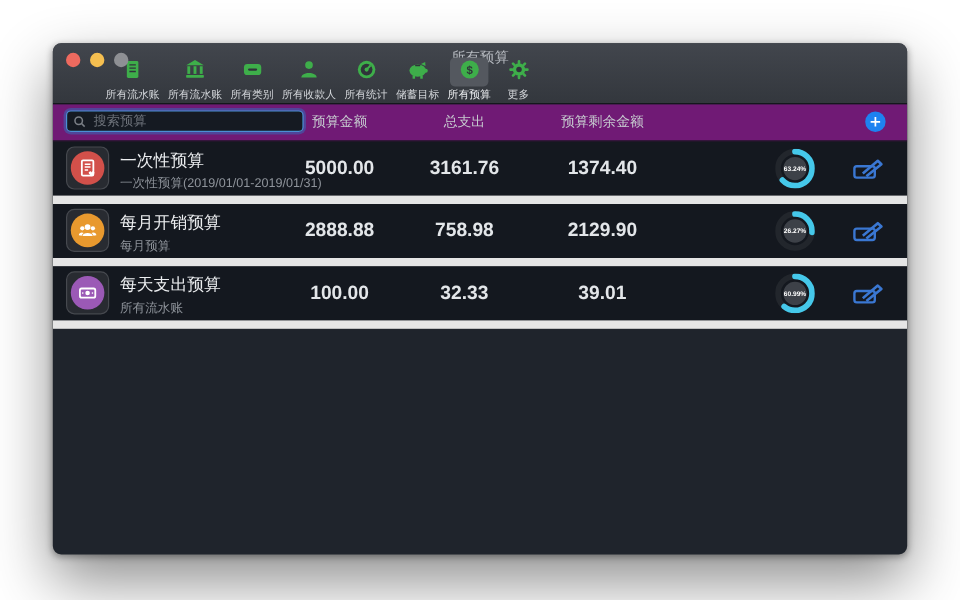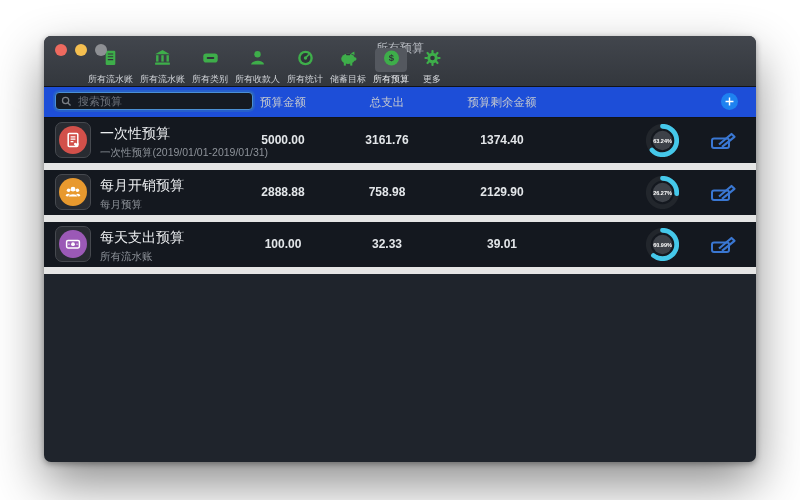--- a/index.html
+++ b/index.html
@@ -14,21 +14,21 @@
   .light{width:12px;height:12px;border-radius:50%;}
   .wtitle{position:absolute;top:4px;left:0;right:0;text-align:center;
     font-size:12px;color:#b6bac0;}
   .toolbar{position:absolute;left:44px;top:12px;display:flex;gap:7px;align-items:flex-end;}
   .tb-item{display:flex;flex-direction:column;align-items:center;gap:1px;}
   .tb-icon{width:32px;height:24px;display:flex;align-items:center;justify-content:center;border-radius:4px;}
   .tb-item.selected .tb-icon{background:#54585f;}
   .tb-label{font-size:9px;color:#d2d5d9;white-space:nowrap;}
   .tb-item.selected .tb-label{color:#eceef0;}
   
-  .header-row{height:30px;background:#1d4ed8;border-bottom:1px solid #101318;position:relative;}
+  .header-row{height:30px;background:#701a75;border-bottom:1px solid #101318;position:relative;}
   .search{position:absolute;left:11px;top:5px;width:198px;height:18px;box-sizing:border-box;
     background:#151a22;border:1px solid #4a8fd4;border-radius:4px;
     box-shadow:0 0 0 2px rgba(47,112,190,.5);display:flex;align-items:center;padding:0 5px;gap:4px;}
   .search input{flex:1;background:transparent;border:none;outline:none;color:#cfd3d8;
     font-size:11px;font-family:inherit;}
   .search input::placeholder{color:#6e737b;}
   .col-head{position:absolute;top:0;height:30px;line-height:30px;text-align:center;
     color:#c6cacf;font-size:11.5px;}
   .ch-budget{left:194px;width:90px;}
   .ch-spent{left:298px;width:90px;}
@@ -38,21 +38,21 @@
   
   .row{height:45px;background:#14181f;border-bottom:7px solid #e5e5e5;position:relative;}
   .row-icon-tile{position:absolute;left:11px;top:4px;width:36px;height:36px;box-sizing:border-box;
     background:#282b31;border:1px solid #46494f;border-radius:7px;
     display:flex;align-items:center;justify-content:center;}
   .row-icon-circle{width:28px;height:28px;border-radius:50%;display:flex;
     align-items:center;justify-content:center;}
   .row-name{position:absolute;left:56px;top:7px;font-size:14px;color:#eceef0;}
   .row-subtitle{position:absolute;left:56px;top:28px;font-size:10.5px;color:#8e939a;}
   .cell{position:absolute;top:0;height:45px;line-height:45px;text-align:center;
-    font-size:12px;font-weight:700;color:#e3e6e9;}
+    font-size:16px;font-weight:700;color:#e3e6e9;}
   .cell.budget{left:194px;width:90px;}
   .cell.spent{left:298px;width:90px;text-align:center;}
   .cell.remain{left:413px;width:90px;}
   .donut{position:absolute;left:602px;top:6px;width:33px;height:33px;}
   .donut text{font-family:"Liberation Sans",sans-serif;font-weight:700;}
   .edit-btn{position:absolute;left:666px;top:13px;width:28px;height:20px;cursor:pointer;
     display:flex;align-items:center;justify-content:center;}
 </style>
 </head>
 <body>

